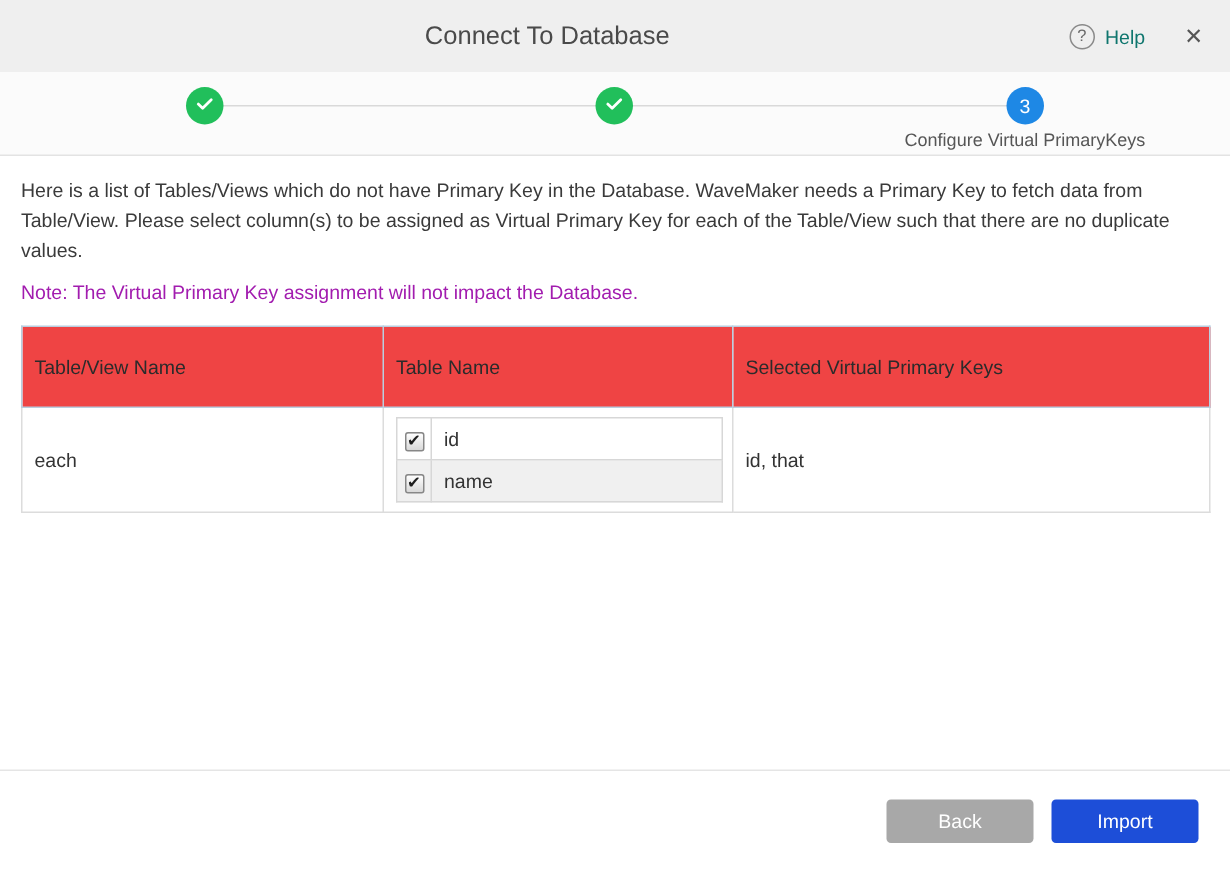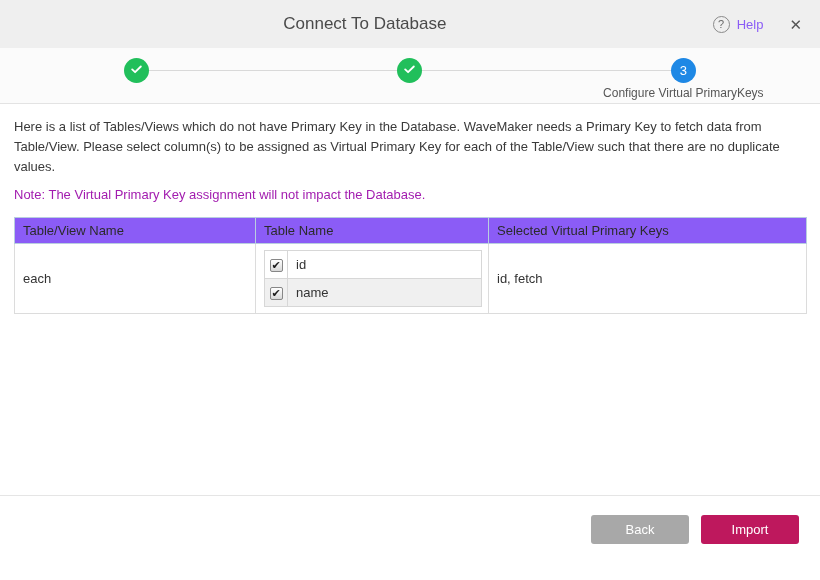--- a/index.html
+++ b/index.html
@@ -27,21 +27,21 @@
     flex: 1;
   }
   .help-group { display: flex; align-items: center; gap: 7px; cursor: pointer; }
   .help-circle {
     width: 17px; height: 17px;
     border: 1px solid #8a8a8a;
     border-radius: 50%;
     display: inline-flex; align-items: center; justify-content: center;
     font-size: 11px; color: #6a6a6a;
   }
-  .help-label { font-size: 13px; color: #8b5cf6; }
+  .help-label { font-size: 13px; color: #0f766e; }
   .close-x {
     margin-left: 26px;
     font-size: 15px;
     color: #555;
     cursor: pointer;
     line-height: 1;
   }
 
   
   .steps {
@@ -94,26 +94,26 @@
   }
 
   
   table.main {
     width: 792px;
     border-collapse: collapse;
     table-layout: fixed;
     font-size: 13px;
   }
   table.main th {
-    background: #8b5cf6;
+    background: #ef4444;
     border: 1px solid #b9cedf;
     font-weight: normal;
     text-align: left;
     color: #2b2b2b;
-    padding: 5px 8px;
+    padding: 19px 8px;
     height: 25px;
     margin-top: 13px;
   }
   table.main col.c1 { width: 241px; }
   table.main col.c2 { width: 233px; }
   table.main col.c3 { width: 318px; }
   table.main td {
     border: 1px solid #dcdcdc;
     vertical-align: middle;
     padding: 0 8px;
@@ -145,42 +145,42 @@
     font-size: 11px;
     line-height: 1;
     color: #1d1d1d;
     cursor: pointer;
   }
 
   
   .footer {
     position: absolute;
     left: 0; right: 0; bottom: 0;
-    height: 85px;
+    height: 67px;
     border-top: 1px solid #e5e5e5;
     display: flex;
     justify-content: flex-end;
     align-items: flex-start;
     padding: 19px 21px 0 0;
     gap: 12px;
     background: #fff;
   }
   .btn {
     height: 29px;
     min-width: 98px;
     border: none;
     border-radius: 3px;
     font-family: "Liberation Sans", sans-serif;
     font-size: 13px;
     color: #ffffff;
     cursor: pointer;
     padding: 0 14px;
   }
   .btn.back { background: #a8a8a8; }
-  .btn.import { background: #be185d; }
+  .btn.import { background: #1d4ed8; }
 </style>
 </head>
 <body>
 
 <div class="titlebar">
   <div class="title">Connect To Database</div>
   <div class="help-group">
     <span class="help-circle">?</span>
     <span class="help-label">Help</span>
   </div>
@@ -247,21 +247,21 @@
               </tr>
               <tr class="alt">
                 <td class="cb-cell">
                   <span class="checkbox">✔</span>
                 </td>
                 <td>name</td>
               </tr>
             </tbody>
           </table>
         </td>
-        <td>id, fetch</td>
+        <td>id, that</td>
       </tr>
     </tbody>
   </table>
 </div>
 
 <div class="footer">
   <button class="btn back">Back</button>
   <button class="btn import">Import</button>
 </div>
 

